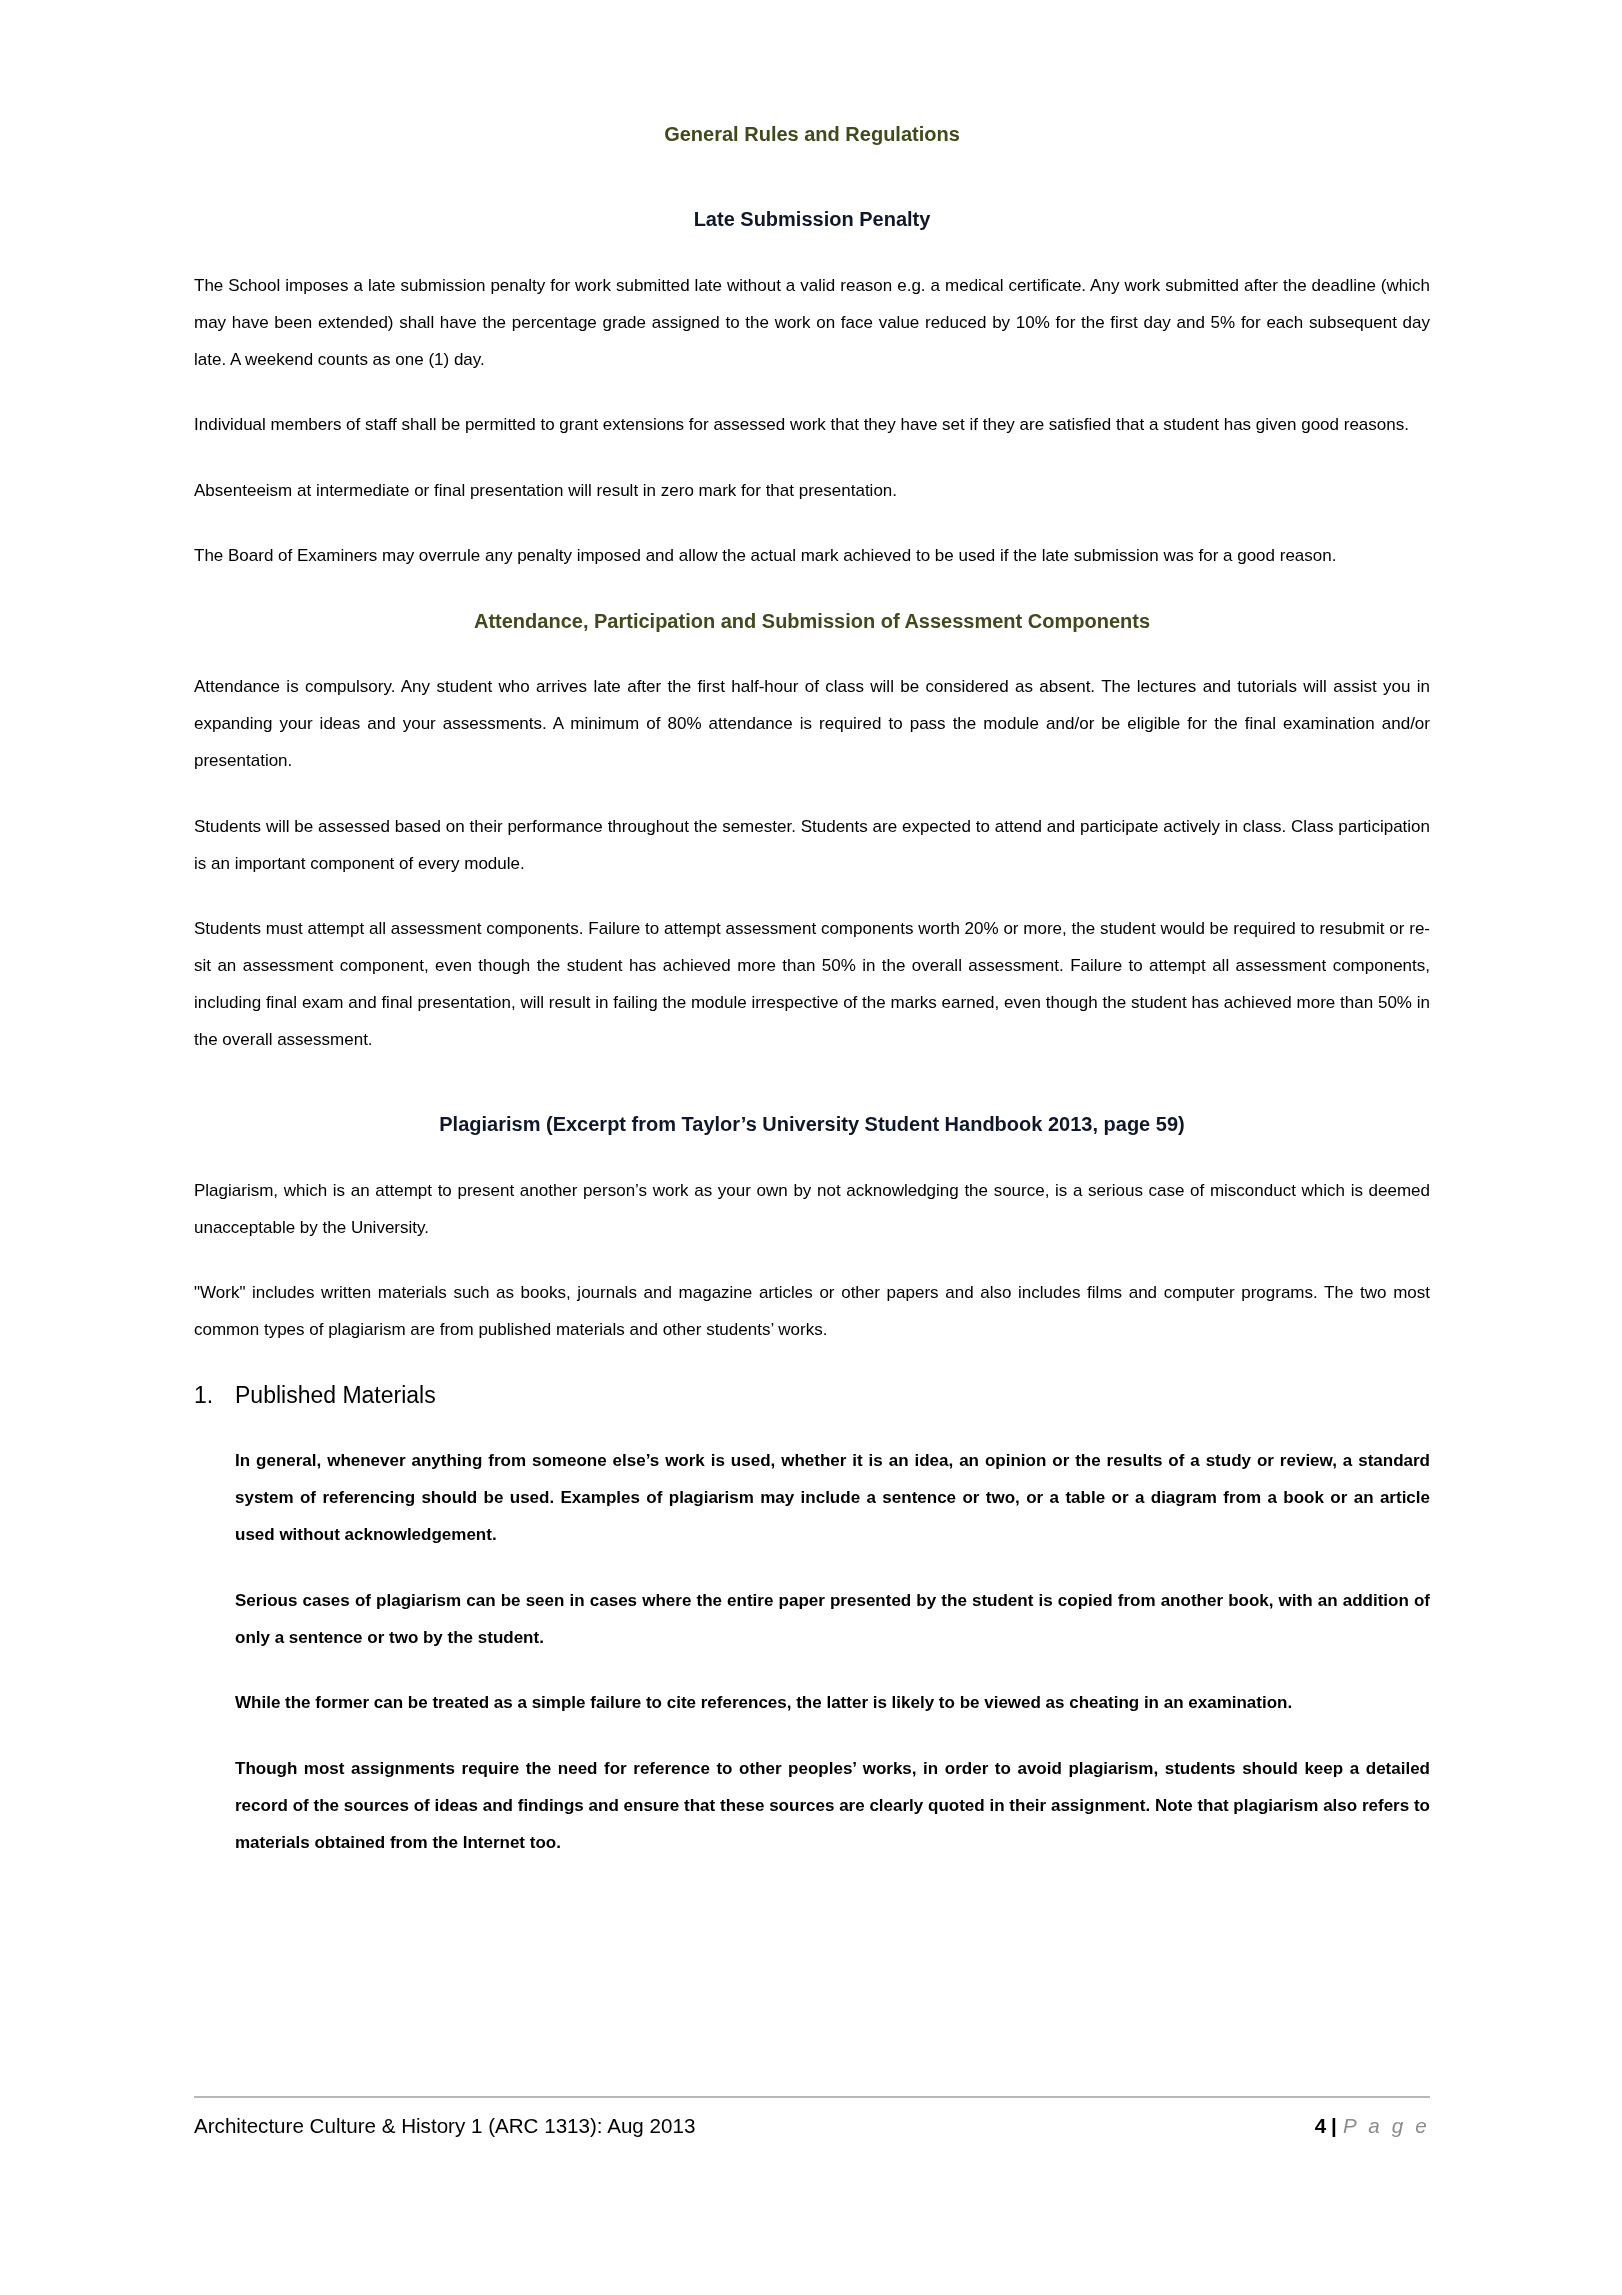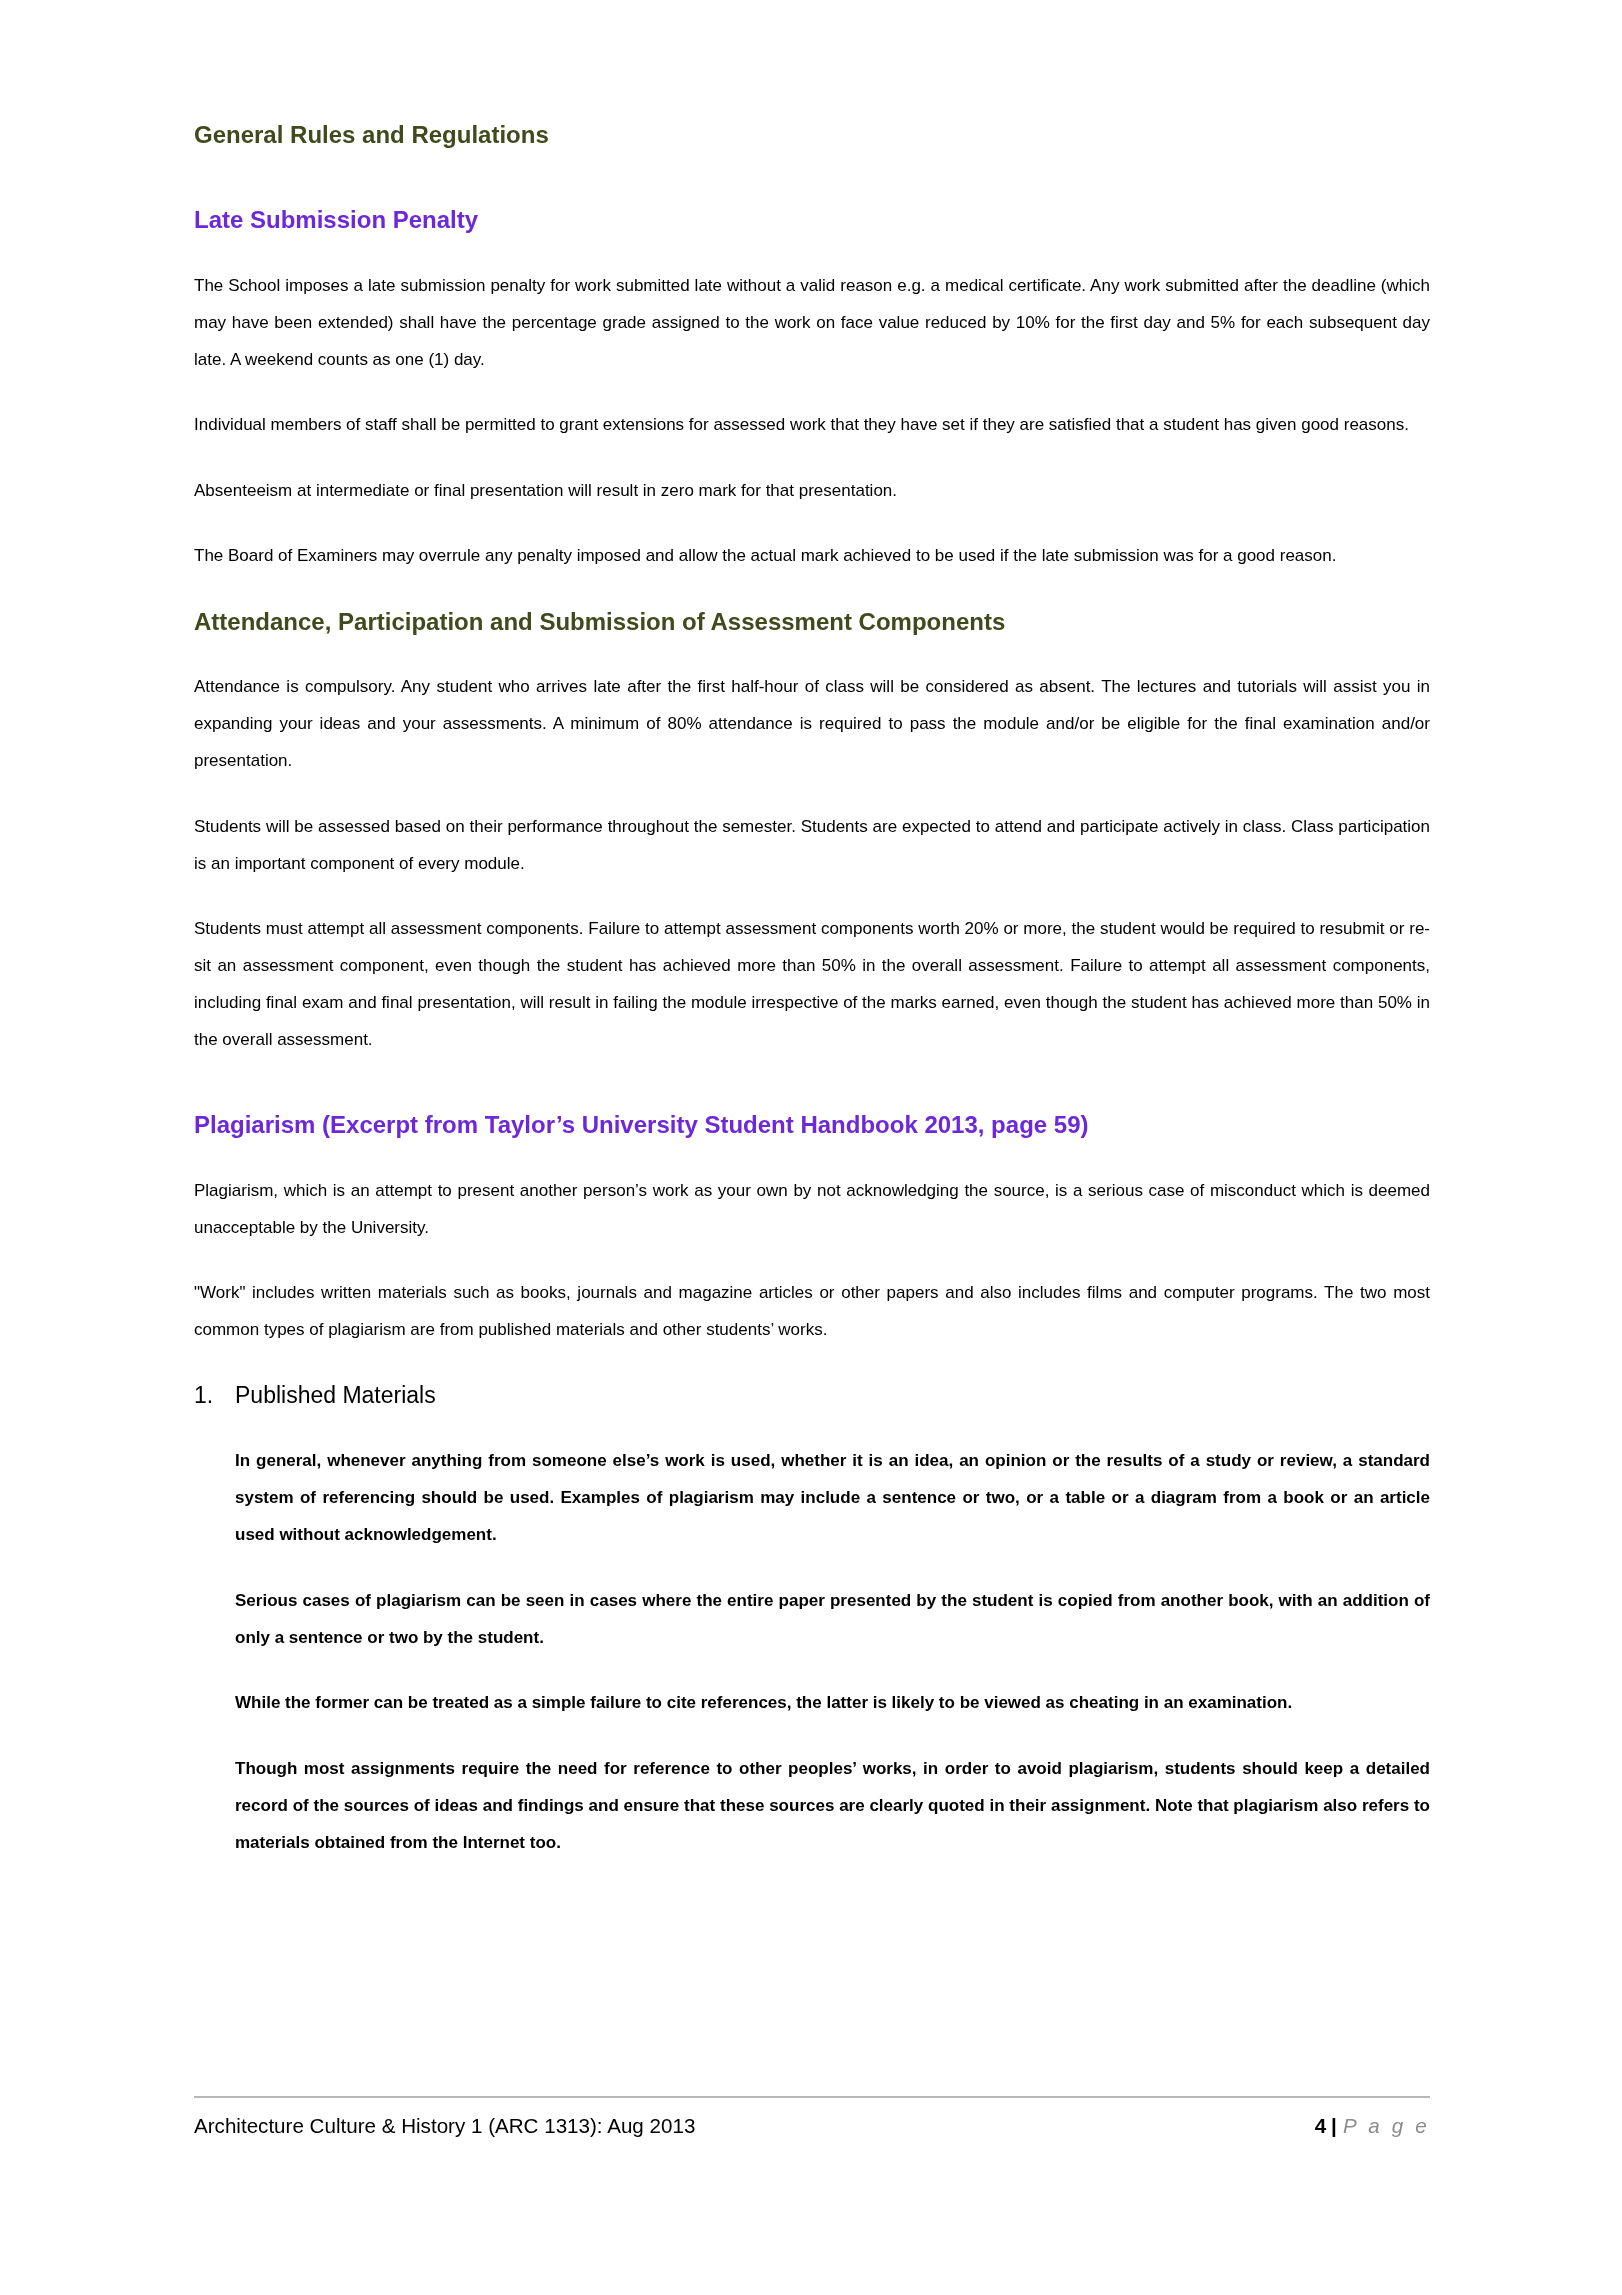--- a/index.html
+++ b/index.html
@@ -17,28 +17,28 @@
     font-family: "Liberation Sans", "DejaVu Sans", sans-serif;
     color: #000000;
   }
   .content {
     position: absolute;
     left: 194px;
     top: 116px;
     width: 1236px;
   }
   .h {
-    font-size: 24px;
+    font-size: 20px;
     line-height: 37px;
     font-weight: 700;
     margin: 0 0 28.5px 0;
-    text-align: left;
+    text-align: center;
   }
   .h.green { color: var(--heading-green, #404a1d); }
-  .h.black { color: #6d28d9; margin-top: 48px; }
+  .h.black { color: #0f172a; margin-top: 48px; }
   .para {
     font-size: 17px;
     line-height: 37px;
     margin: 0 0 28.5px 0;
     text-align: justify;
     color: #000000;
   }
   .para.indent { margin-left: 41px; font-weight: bold; }
   .para.last { margin-bottom: 0; }
   .list-row {

